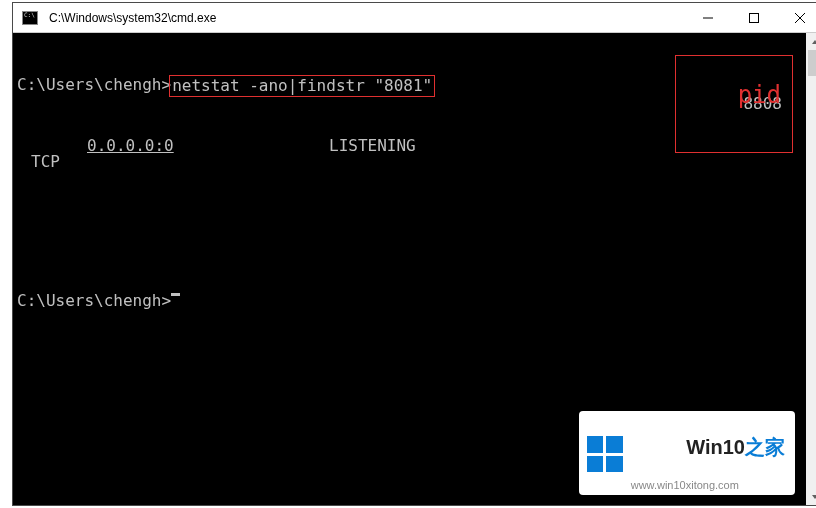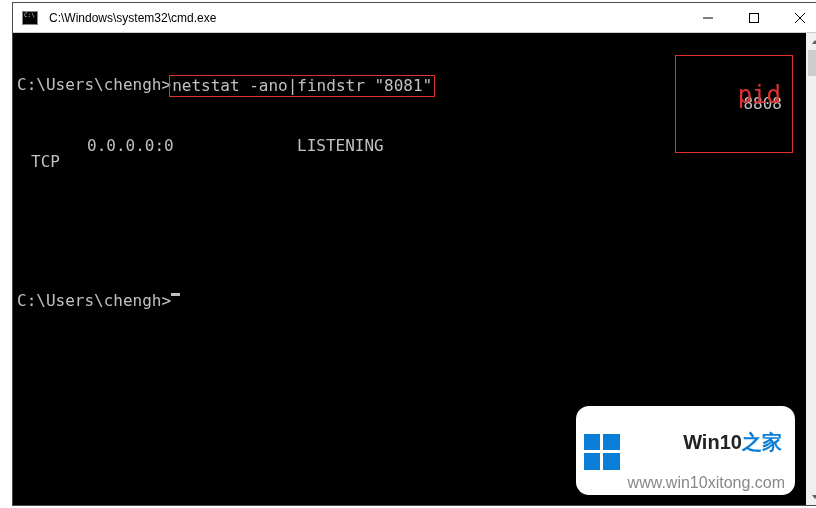--- a/index.html
+++ b/index.html
@@ -143,45 +143,45 @@
     right: 2px;
     top: 0;
     height: 26px;
     background: #cdcdcd;
   }
   .watermark {
     position: absolute;
     right: 28px;
     bottom: 10px;
     background: #fff;
-    border-radius: 13px;
+    border-radius: 4px;
     padding: 6px 10px 4px 8px;
     display: flex;
     align-items: center;
     gap: 8px;
     box-shadow: 0 0 0 1px rgba(0,0,0,0.04);
   }
   .win-logo {
     width: 36px;
     height: 36px;
     display: grid;
     grid-template-columns: 1fr 1fr;
     grid-template-rows: 1fr 1fr;
     gap: 3px;
     transform: none;
   }
   .win-logo div { background: #0a7dd6; }
   .wm-text { display:flex; flex-direction:column; line-height:1;}
   .wm-title { font-size: 20px; font-weight: 700; color: #222; font-family: Arial, sans-serif;}
   .wm-zj { color:#0a7dd6; }
-  .wm-url { font-size: 16px; color: #888; margin-top:3px; font-family: Arial, sans-serif;}
+  .wm-url { font-size: 11px; color: #888; margin-top:3px; font-family: Arial, sans-serif;}
   .proto { width: 70px; padding-left:14px;margin-top:32px;}
   .local { width: 230px;}
-  .foreign { width: 210px;}
-  .state { width: 120px;}
+  .foreign { width: 210px; text-decoration: underline;}
+  .state { width: 120px; margin-left: 32px;}
 </style>
 </head>
 <body>
 
 <div class="window">
   <div class="titlebar">
     <div class="icon-box">
       <div class="cmd-icon"></div>
     </div>
     <div class="title-text">C:\Windows\system32\cmd.exe</div>

